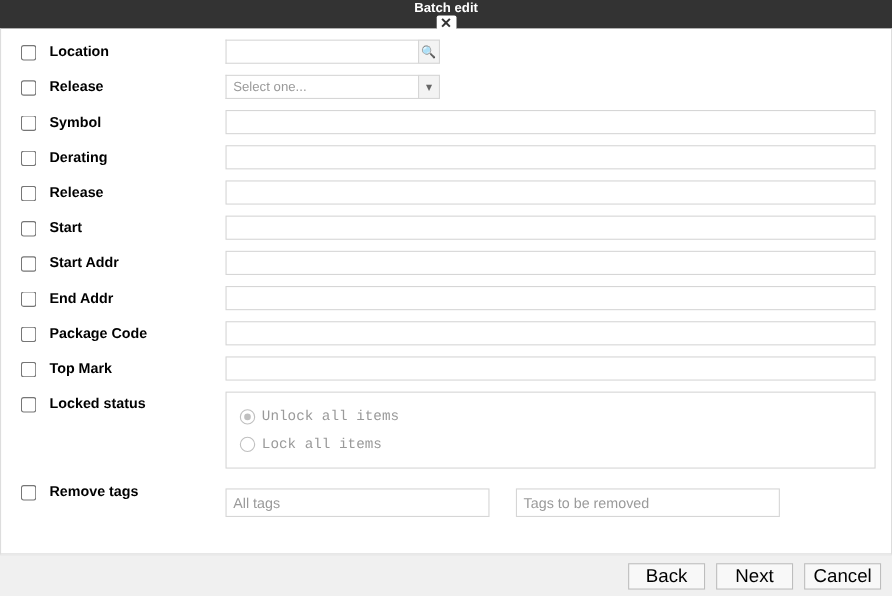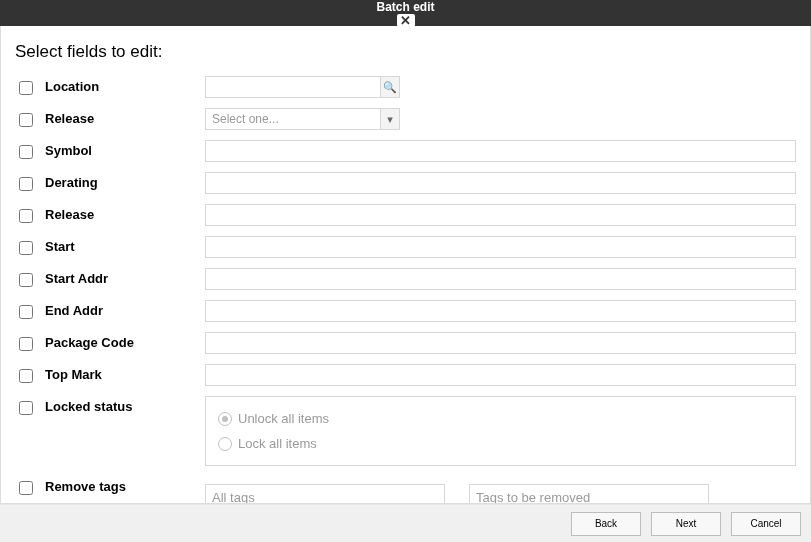--- a/index.html
+++ b/index.html
@@ -105,20 +105,21 @@
     display: flex; align-items: center; justify-content: center;
     cursor: pointer;
     font-size: 11px;
     color: #666;
   }
   .combo input::placeholder { color: #9a9a9a; }
   .radio-box {
     border: 1px solid #d6d6d6;
     padding: 10px 12px;
     width: 100%;
+    font-family: Liberation Mono, monospace;
   }
   .radio-box .opt {
     display: flex;
     align-items: center;
     gap: 6px;
     color: #9a9a9a;
     font-size: 13px;
     margin: 4px 0 10px 0;
   }
   .radio-box .opt:last-child { margin-bottom: 4px; }
@@ -158,38 +159,37 @@
     align-items: center;
     justify-content: flex-end;
     gap: 10px;
     padding: 0 10px;
   }
   .footer button {
     min-width: 70px;
     height: 24px;
     border: 1px solid #bdbdbd;
     background: #f8f8f8;
-    font-size: 10px;
+    font-size: 17px;
     cursor: pointer;
   }
 </style>
 </head>
 <body>
 
 <div class="titlebar">
   <span>Batch edit</span>
   <span class="spacer"></span>
   <span class="close-btn">
     <span>✕</span>
   </span>
 </div>
 
 <div class="dialog-body">
   <div class="scroll-area">
-    <div class="heading">Select fields to edit:</div>
 
     <div class="row">
       <div class="chk"><input type="checkbox" style=""></div>
       <div class="lbl">Location</div>
       <div class="ctrl">
         <div class="combo">
           <input type="text" style="">
           <div class="btn">
             <span>🔍</span>
           </div>

